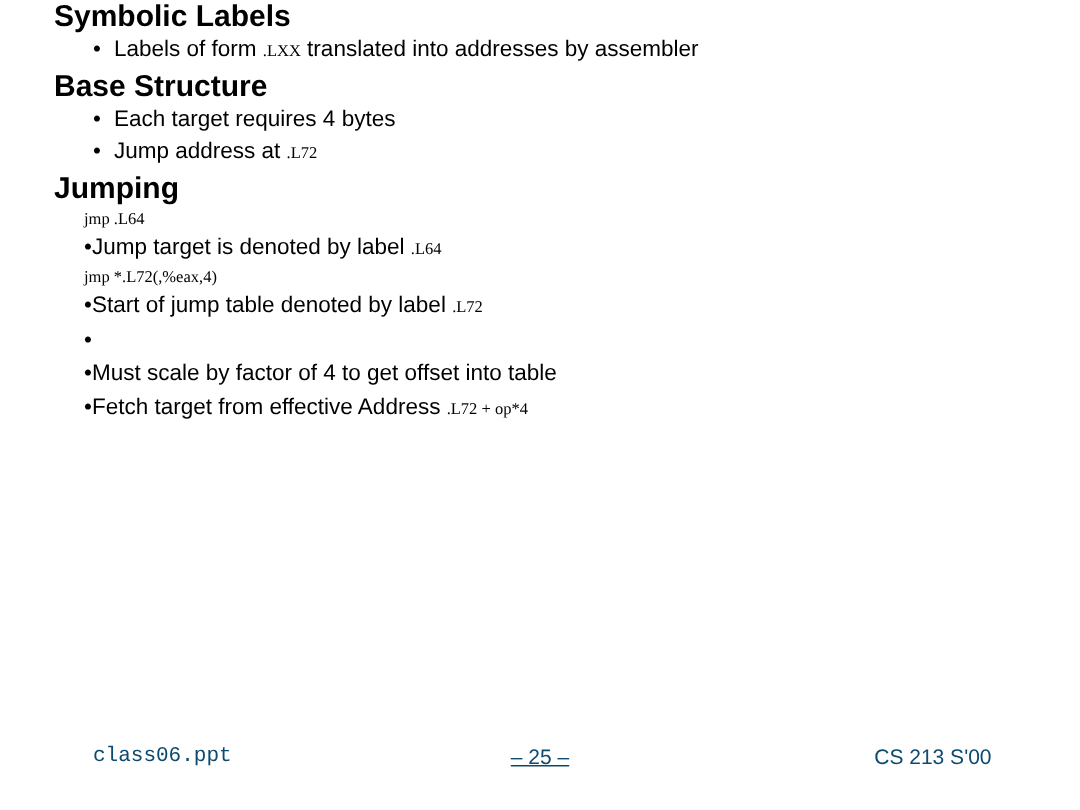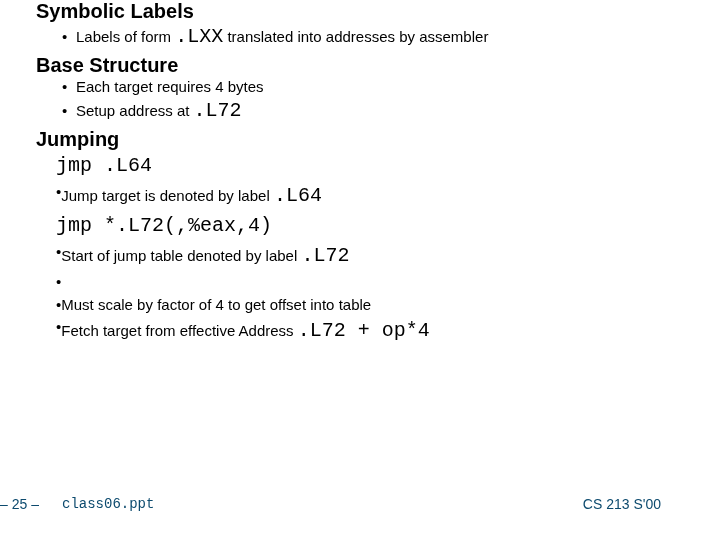--- a/index.html
+++ b/index.html
@@ -38,22 +38,22 @@
   }
   .bullets .row {
     display: flex;
     align-items: baseline;
   }
   .bullets .dot {
     width: 14px;
     flex: 0 0 14px;
   }
   .mono {
-    font-family: Liberation Mono, monospace;
-    font-size: 20px;
+    font-family: Liberation Serif, serif;
+    font-size: 11px;
   }
   .indent-code {
     margin-left: 56px;
     font-size: 15px;
     line-height: 1.5;
   }
   .footer {
     position: absolute;
     bottom: 24px;
     left: 0;
@@ -63,20 +63,22 @@
     color: #0c4a6e;
   }
   .footer .left {
     position: absolute;
     left: 62px;
     font-family: "Courier New", Courier, monospace;
   }
   .footer .center {
     position: absolute;
     left: 0; right: 0;
+    text-align: center;
+    text-decoration: underline;
   }
   .footer .right {
     position: absolute;
     right: 59px;
   }
 </style>
 </head>
 <body>
 
 <div class="slide">
@@ -94,21 +96,21 @@
 
   <div class="section">Base Structure</div>
   <div class="bullets">
     <div class="row">
       <span class="dot">•</span>
       <span>Each target requires 4 bytes</span>
     </div>
     <div class="row">
       <span class="dot">•</span>
       <span>
-        <span>Setup address at </span><span class="mono">.L72</span>
+        <span>Jump address at </span><span class="mono">.L72</span>
       </span>
     </div>
   </div>
 
   <div class="section">Jumping</div>
   <div class="indent-code">
     <div class="mono">jmp .L64</div>
     <div class="row" style="display:flex">
       <span class="dot">•</span>
       <span>

